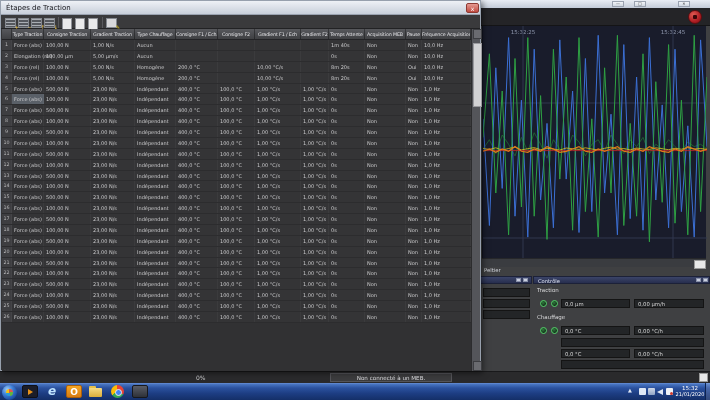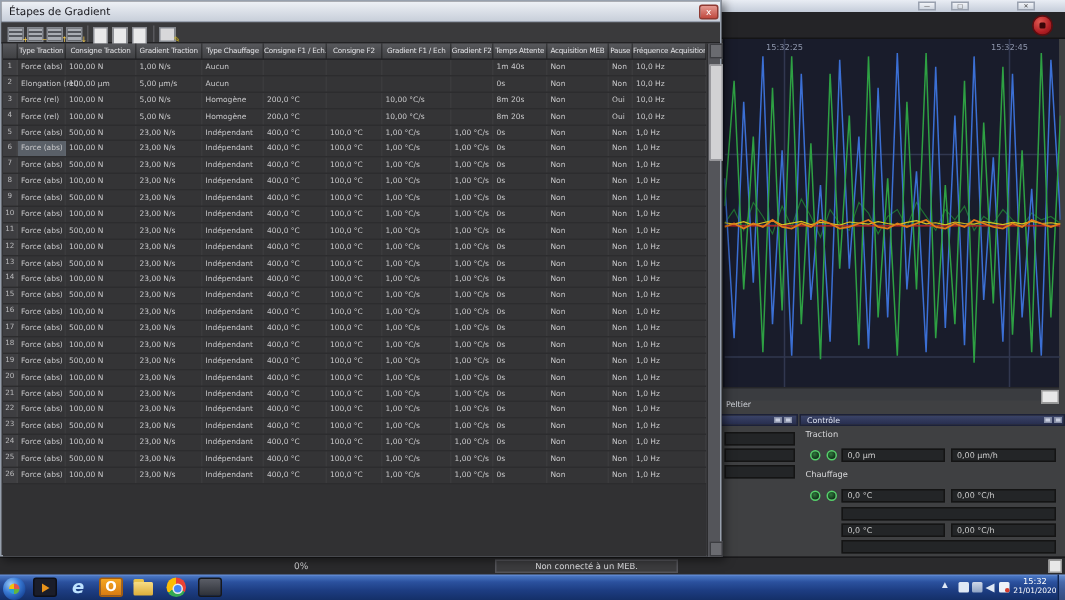--- a/index.html
+++ b/index.html
@@ -134,21 +134,21 @@
   <div class="abs fld" style="left:561px;top:360px;width:143px;"></div>
 
   <div class="abs" id="statusbar"></div>
   <div class="abs" style="left:196px;top:373.5px;font-size:6px;color:#c8c8ca;">0%</div>
   <div class="abs" style="left:330px;top:372.5px;width:122px;height:9.5px;background:#3c3c3e;border:1px solid #55555a;
        font-size:5.6px;line-height:9px;text-align:center;color:#dddde0;">Non connecté à un MEB.</div>
   <div class="abs" style="left:699px;top:372.5px;width:9px;height:9px;background:#e8e8e8;border:1px solid #9a9a9a;"></div>
 
   <div class="abs" id="dlg">
     <div class="abs" id="dlgtitle">
-      <span>Étapes de Gradient</span>
+      <span>Étapes de Traction</span>
     </div>
     <div class="abs" id="dlgclose">x</div>
 
     <div class="abs" id="dlgtb"></div>
     <div class="abs ico" style="left:4px;">
         <div class="grid-ic"></div>
         <span class="badge">+</span>
       </div>
     <div class="abs ico" style="left:17px;">
         <div class="grid-ic"></div>

